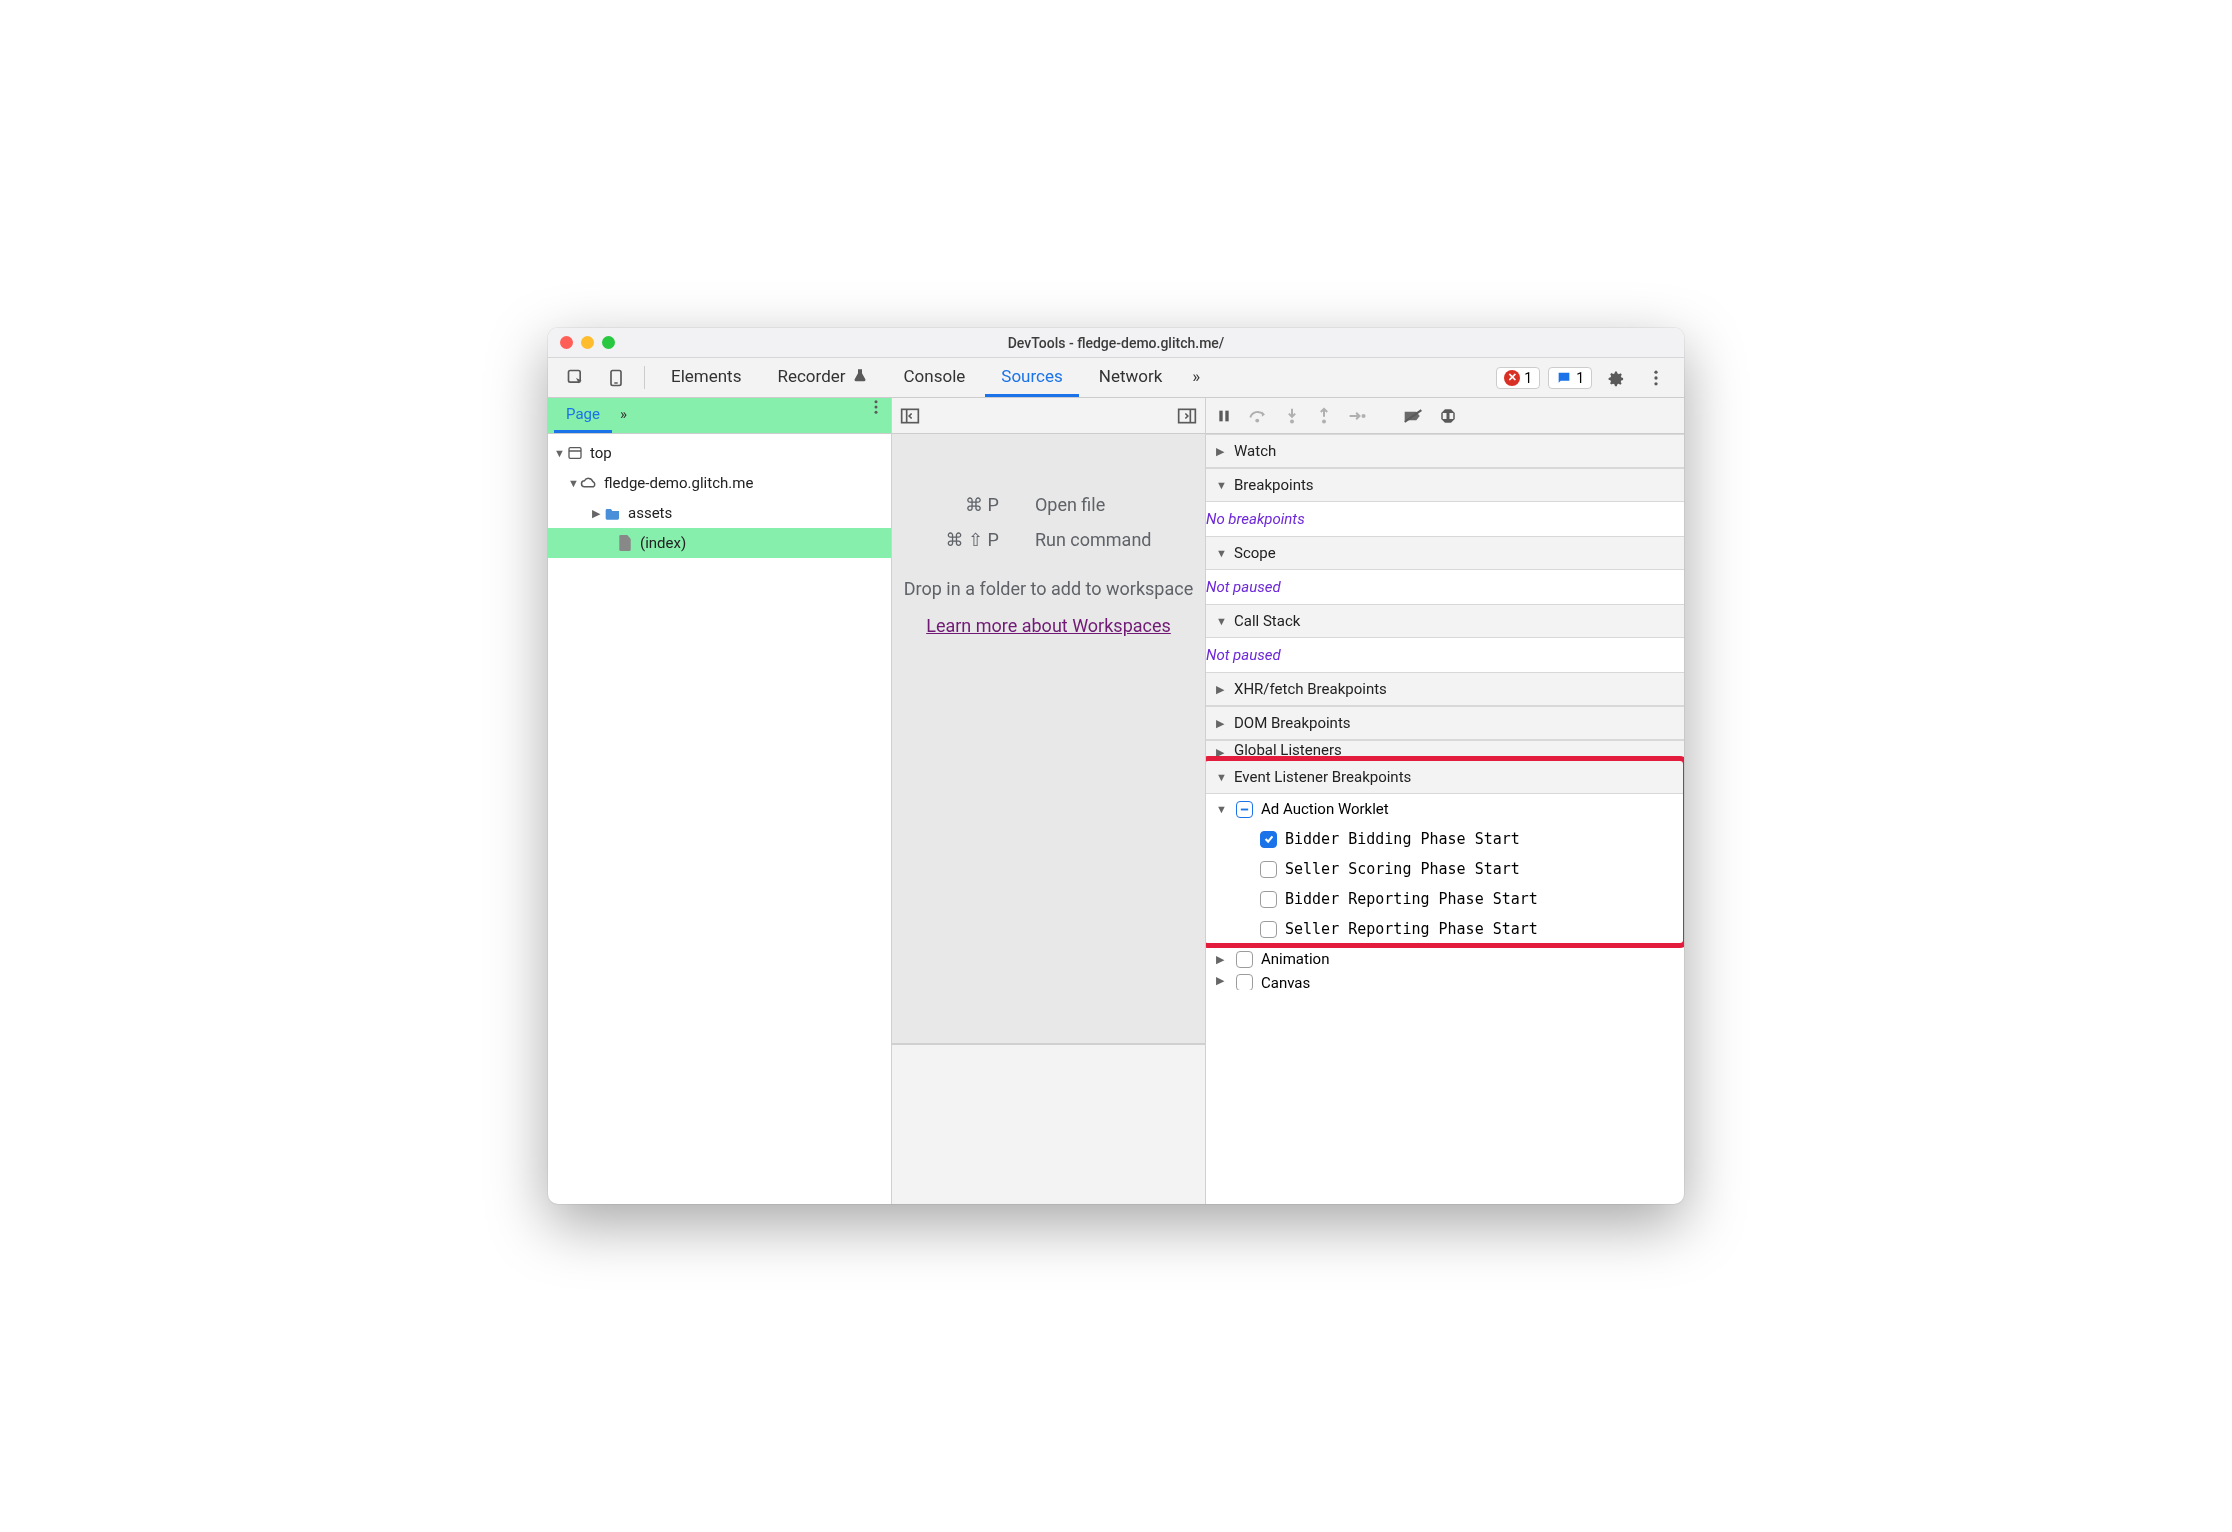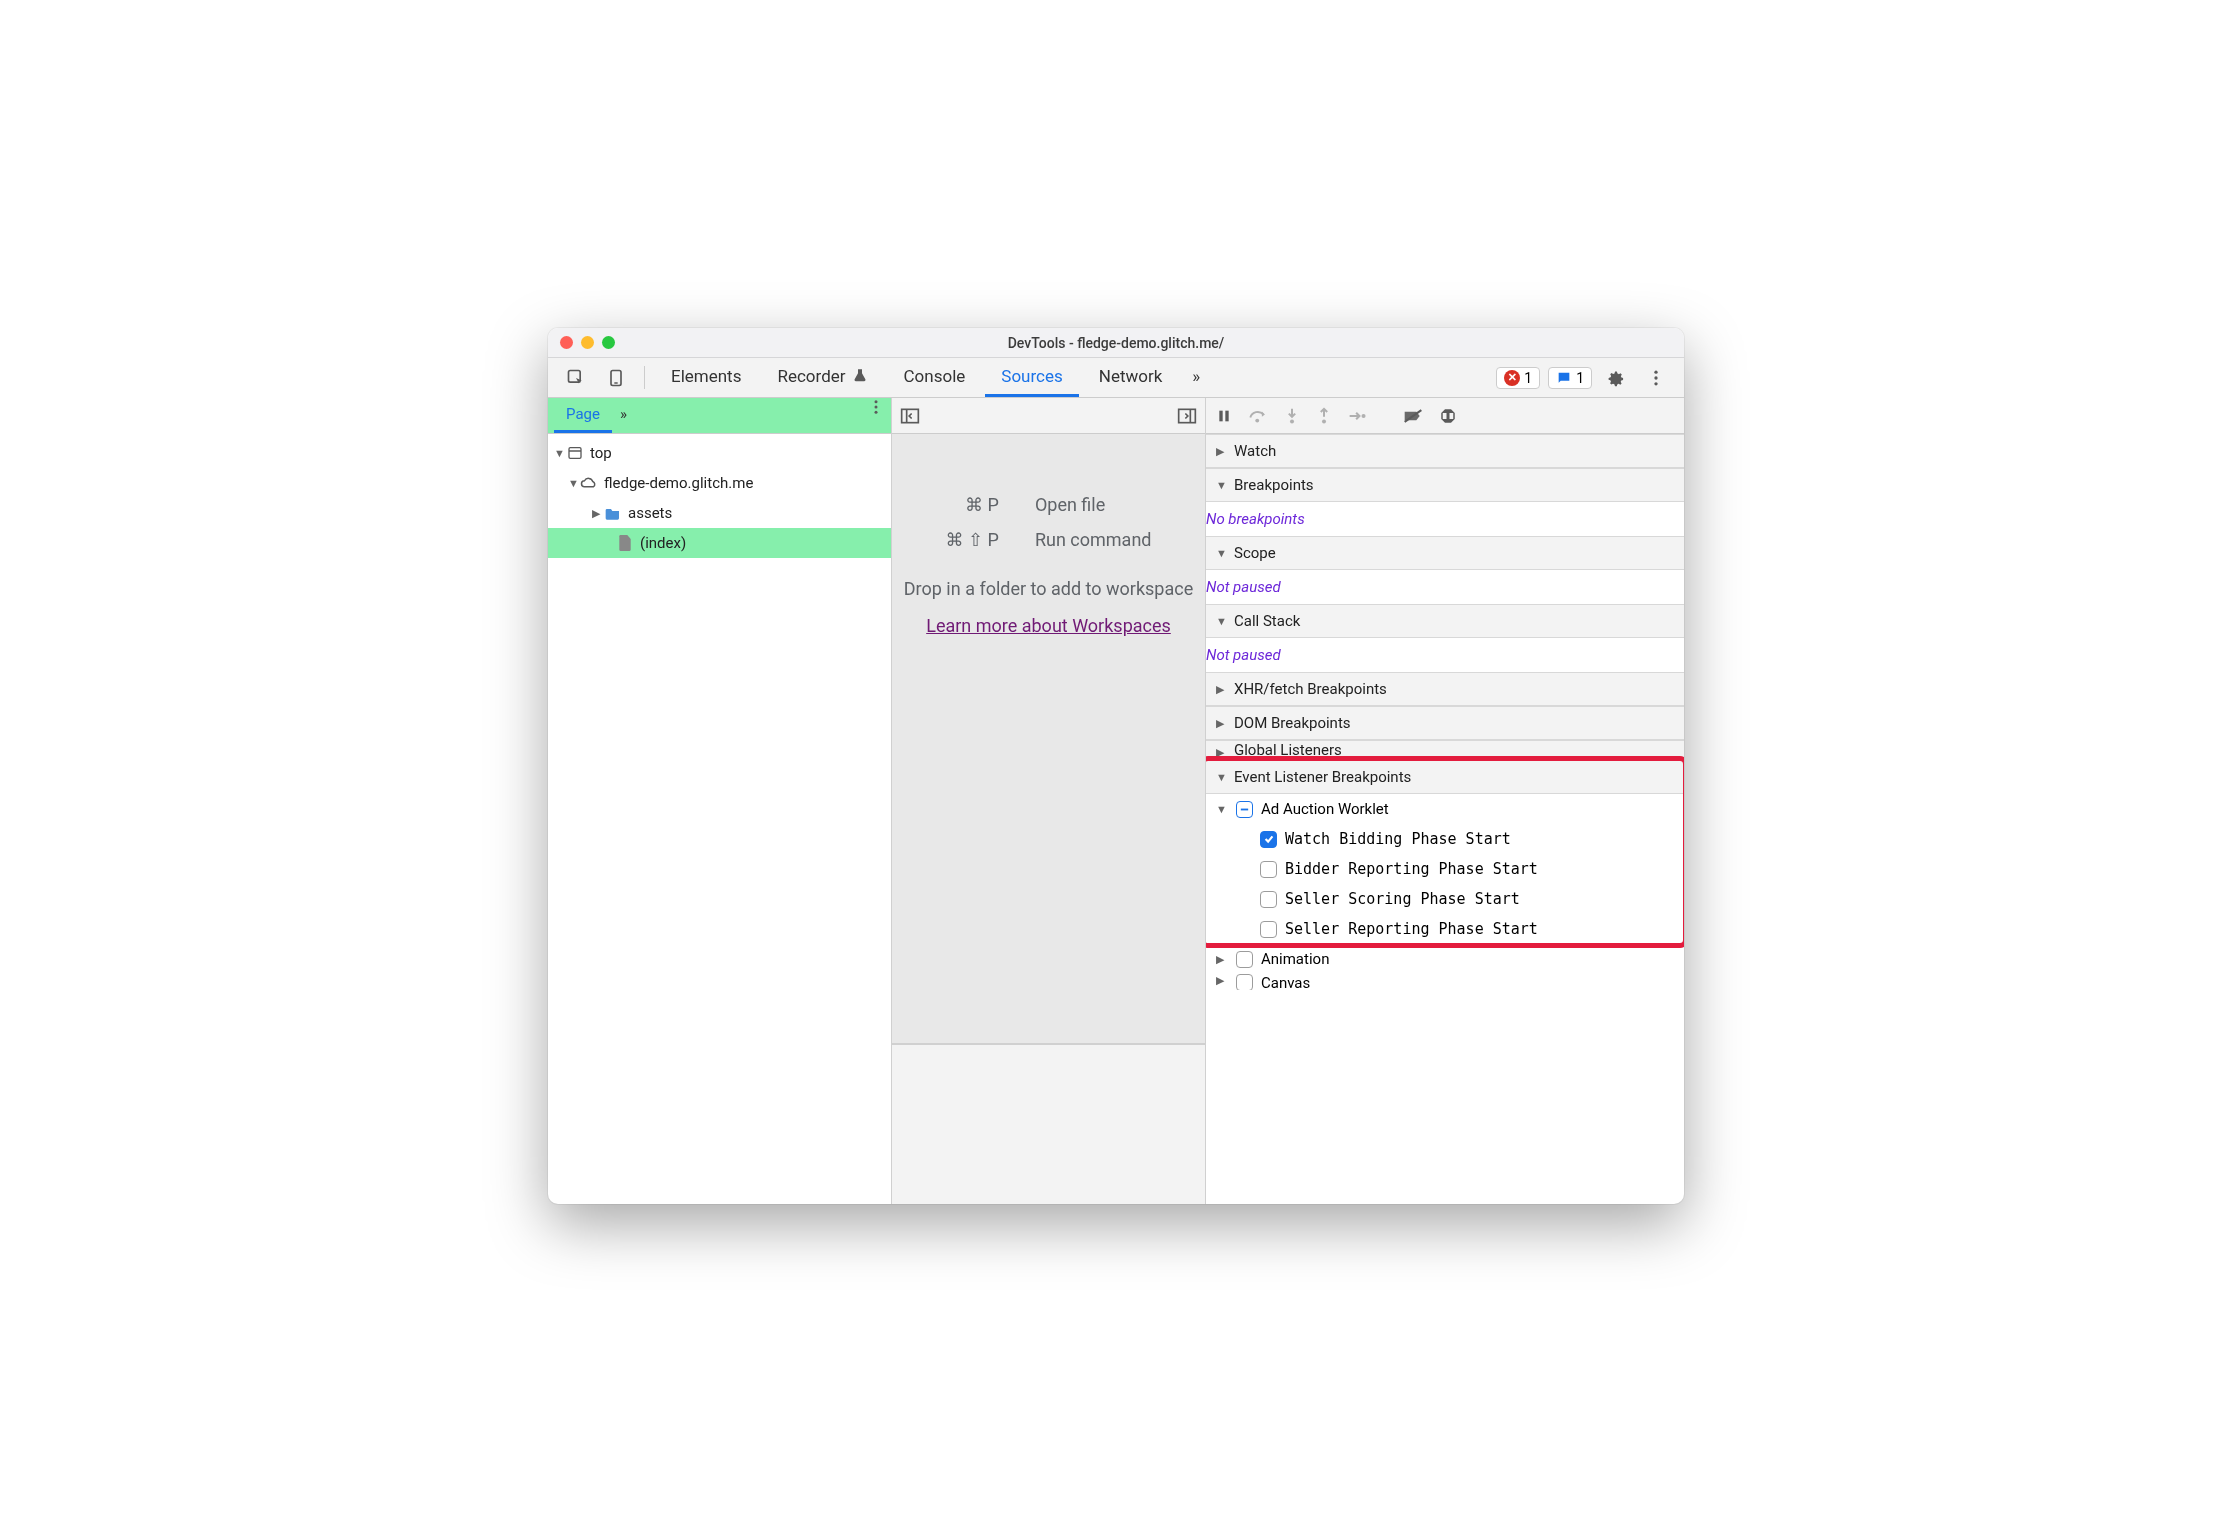--- a/index.html
+++ b/index.html
@@ -424,29 +424,29 @@
                 </svg>
             </span>
             <span>Ad Auction Worklet</span>
           </div>
           <div class="ev-row child">
             <span class="cbox checked">
               <svg width="12" height="12" viewBox="0 0 14 14" fill="none" stroke="#fff" stroke-width="2.5">
                   <path d="M3 7 l3 3 5-6"></path>
                 </svg>
             </span>
-            <span>Watch Bidding Phase Start</span>
+            <span>Bidder Bidding Phase Start</span>
+          </div>
+          <div class="ev-row child">
+            <span class="cbox"></span>
+            <span>Seller Scoring Phase Start</span>
           </div>
           <div class="ev-row child">
             <span class="cbox"></span>
             <span>Bidder Reporting Phase Start</span>
-          </div>
-          <div class="ev-row child">
-            <span class="cbox"></span>
-            <span>Seller Scoring Phase Start</span>
           </div>
           <div class="ev-row child">
             <span class="cbox"></span>
             <span>Seller Reporting Phase Start</span>
           </div>
         </div>
       </div>
 
       <div class="event-tree">
         <div class="ev-row cat">

